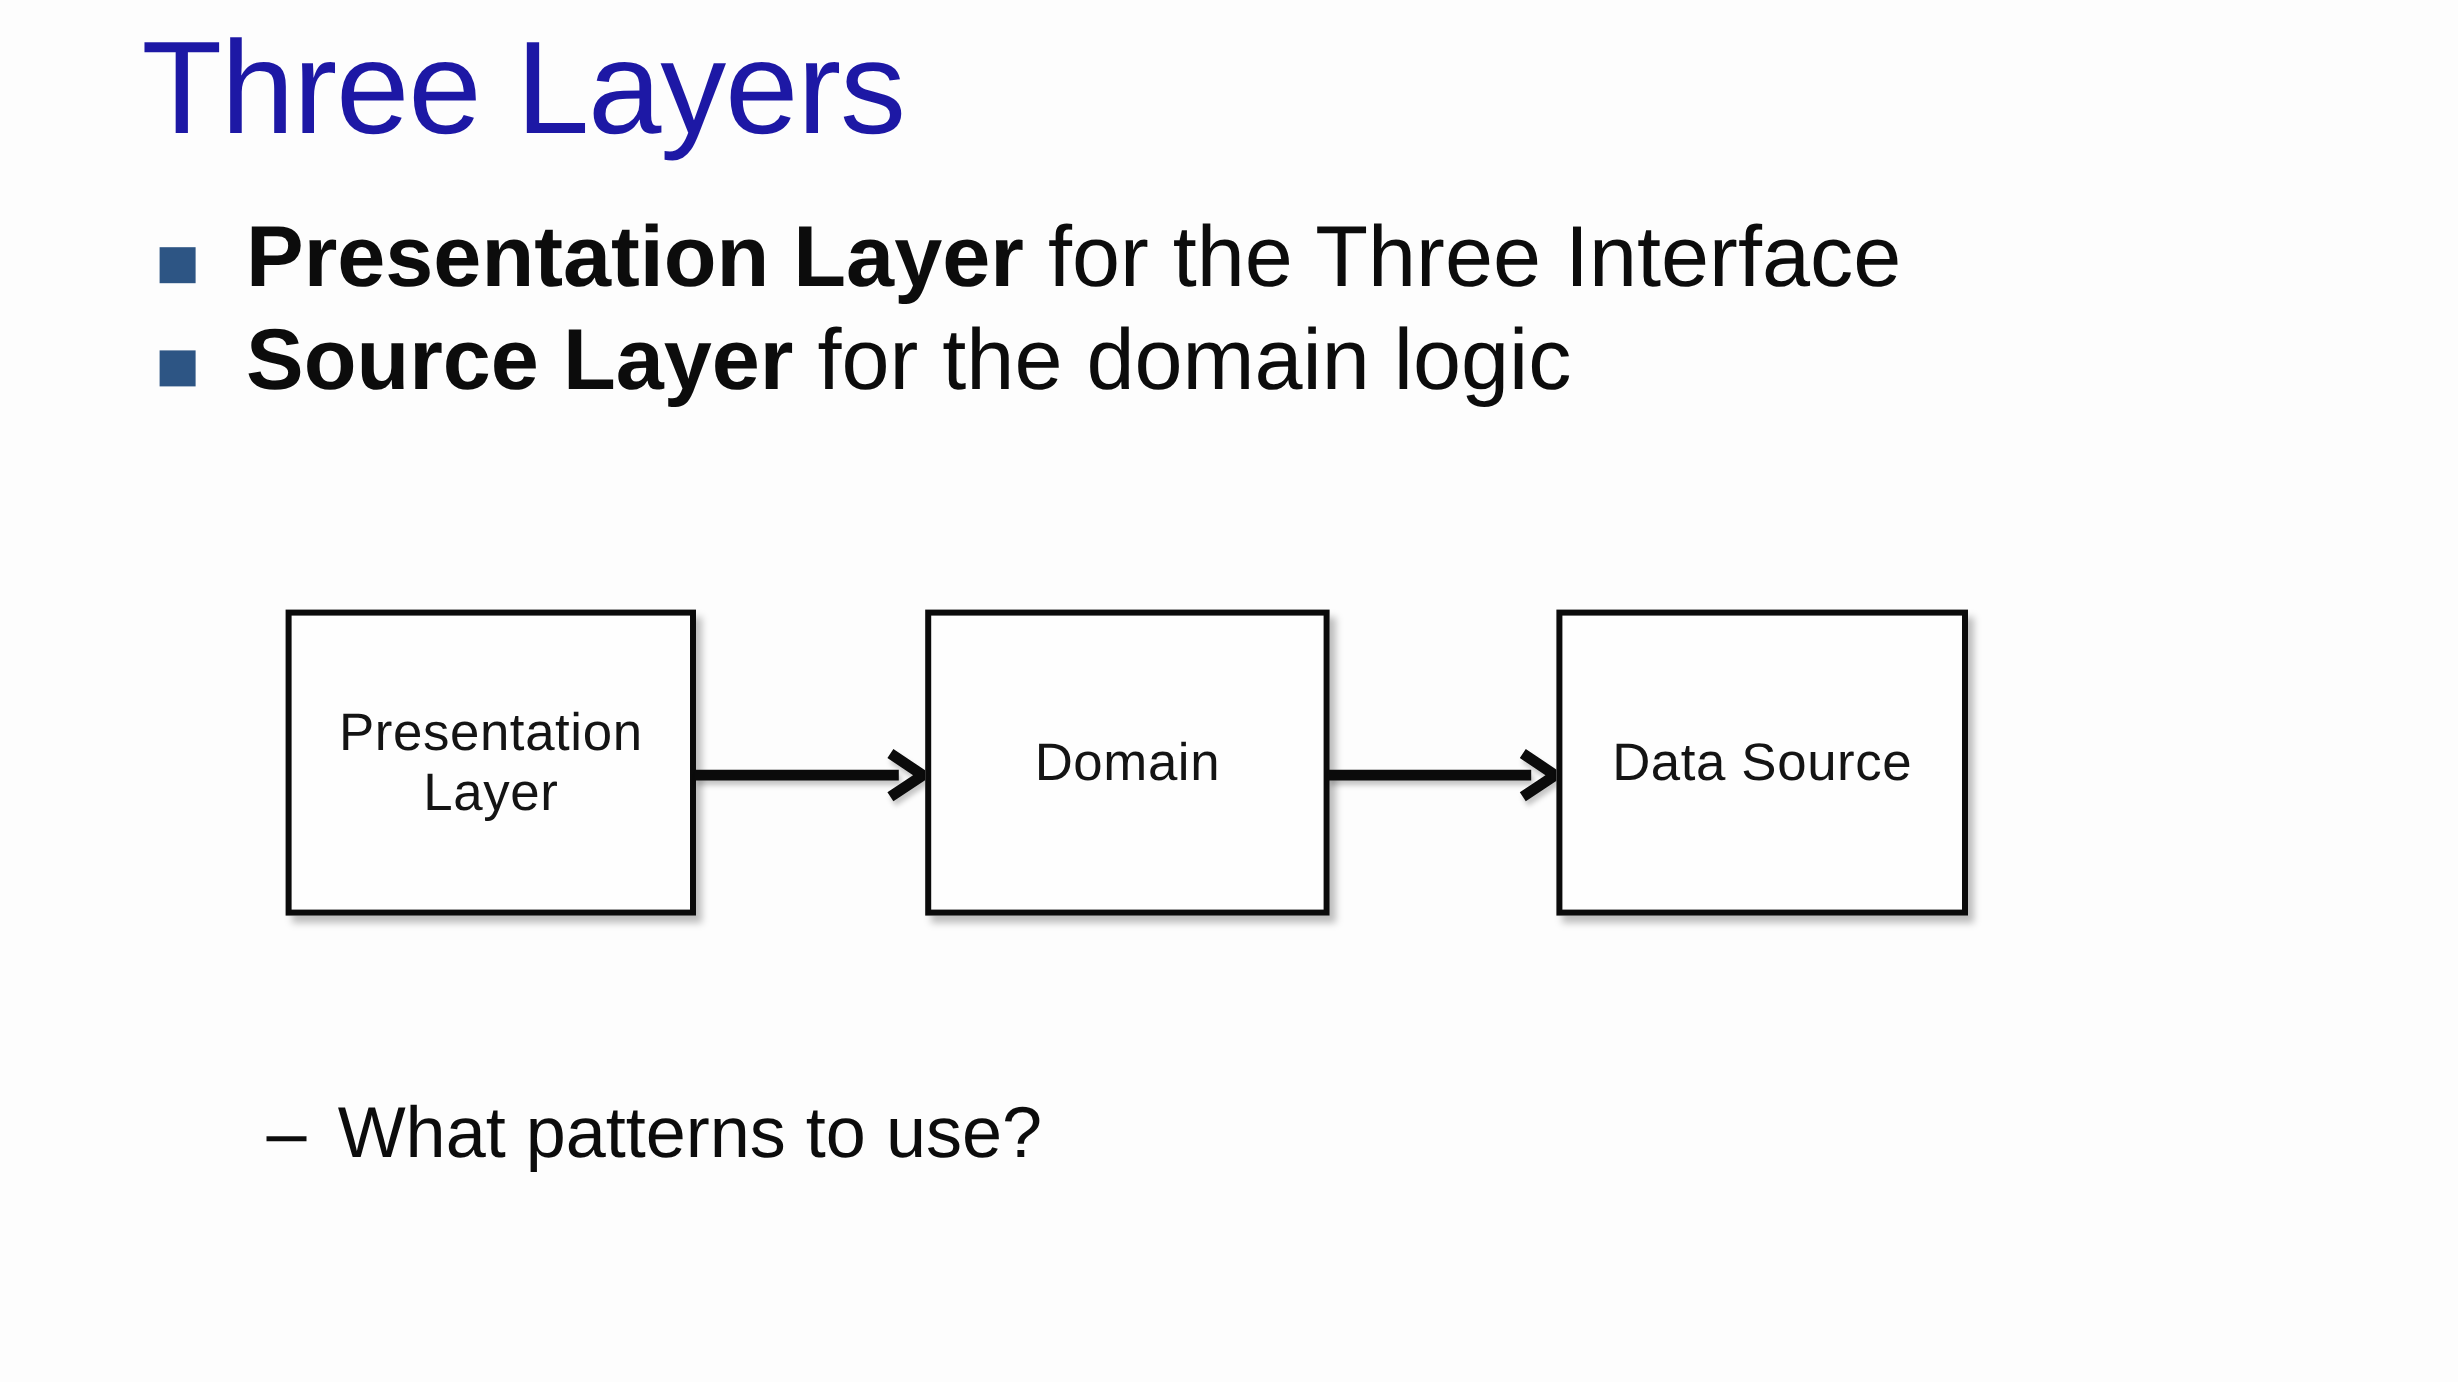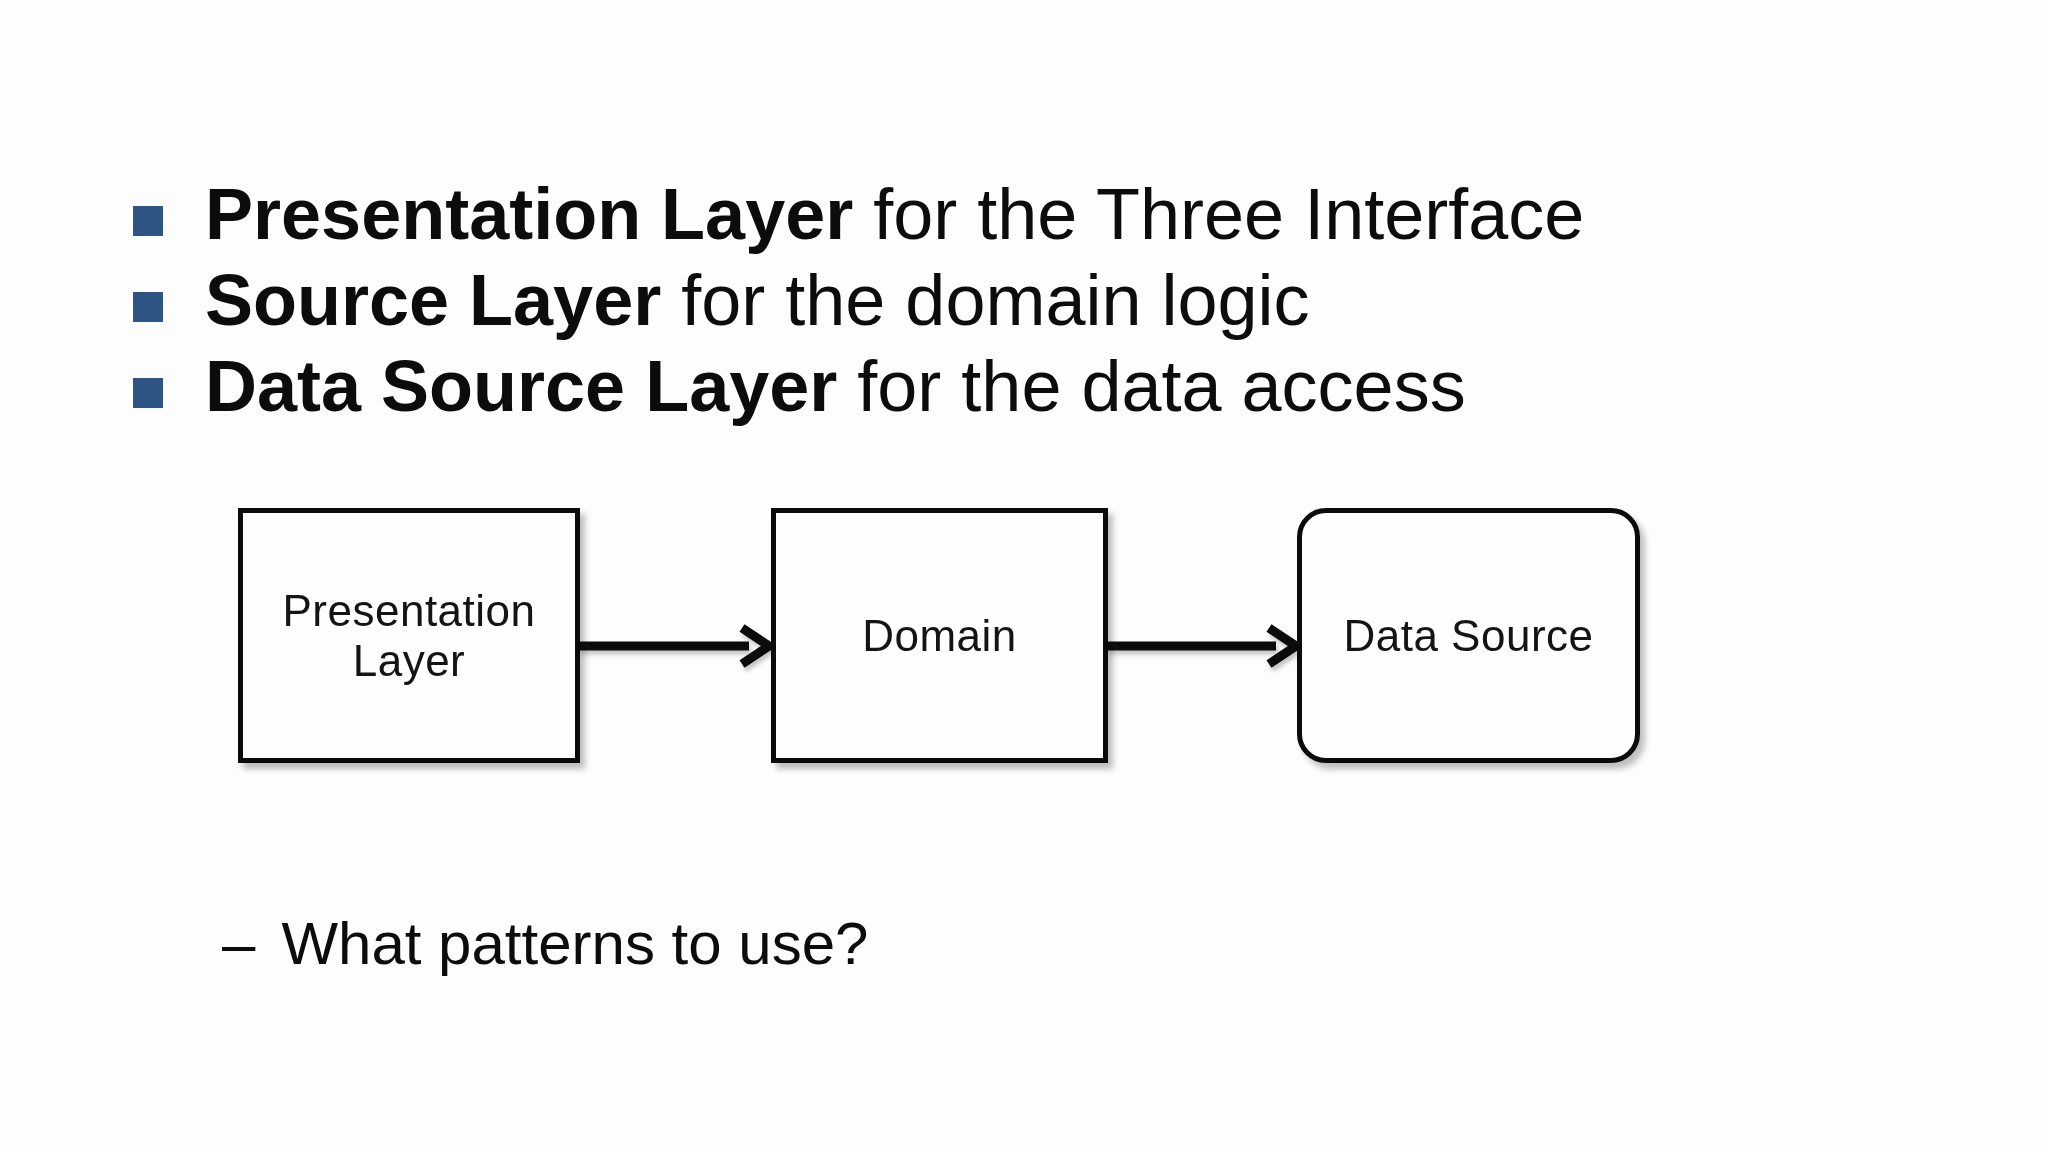--- a/index.html
+++ b/index.html
@@ -40,21 +40,21 @@
     position:absolute;top:508px;height:255px;
     background:#FEFEFE;border:5px solid var(--box-border);
     box-shadow:5px 6px 6px rgba(0,0,0,0.25);
     display:flex;align-items:center;justify-content:center;
     text-align:center;font-size:44px;line-height:50px;
     color:#141414;letter-spacing:0.5px;
   }
   .box-presentation{left:238px;width:342px;}
   .box-presentation .box-label{width:280px;}
   .box-domain{left:771px;width:337px;}
-  .box-datasource{left:1297px;width:343px;border-radius:29px;}
+  .box-datasource{left:1297px;width:343px;}
 
   
   .arrow{
     position:absolute;top:622px;width:196px;height:48px;
     filter:drop-shadow(2px 4px 2px rgba(0,0,0,0.22));
   }
   .arrow-1{left:579px;}
   .arrow-2{left:1106px;}
   .arrow svg{display:block;width:196px;height:48px;}
   .arrow .shaft{stroke:var(--arrow);stroke-width:9;}
@@ -65,33 +65,30 @@
     position:absolute;left:222px;top:904px;
     font-size:60px;line-height:80px;color:var(--body-text);white-space:nowrap;
   }
   .sub-bullet .dash{margin-right:26px;}
 </style>
 </head>
 <body>
 
 <div class="slide">
 
+  <h1 class="title">Three Layers</h1>
 
   <div class="bullets">
     <div class="bullet-row">
       <span class="bullet-square"></span>
       <span class="bullet-text"><span class="bold">Presentation Layer</span><span> for the Three Interface</span></span>
     </div>
     <div class="bullet-row">
       <span class="bullet-square"></span>
       <span class="bullet-text"><span class="bold">Source Layer</span><span> for the domain logic</span></span>
-    </div>
-    <div class="bullet-row">
-      <span class="bullet-square"></span>
-      <span class="bullet-text"><span class="bold">Data Source Layer</span><span> for the data access</span></span>
     </div>
   </div>
 
   <div class="box box-presentation">
     <span class="box-label">Presentation Layer</span>
   </div>
 
   <div class="arrow arrow-1">
     <svg viewBox="0 0 196 48" xmlns="http://www.w3.org/2000/svg">
       <line class="shaft" x1="0" y1="24" x2="170" y2="24"></line>

